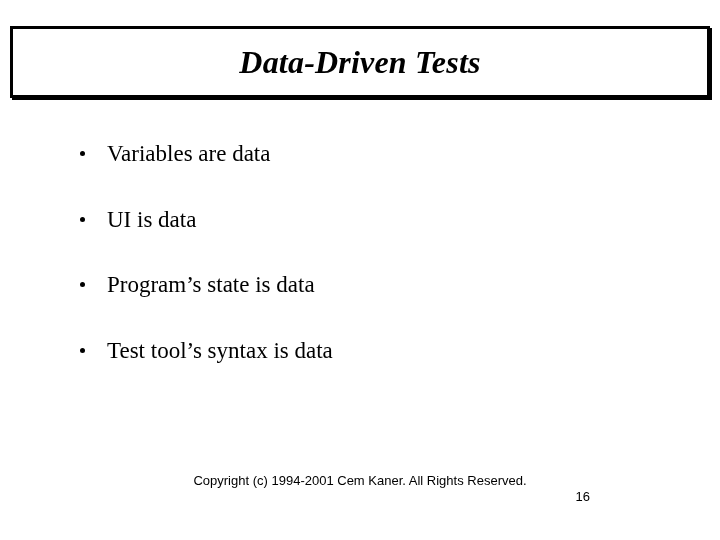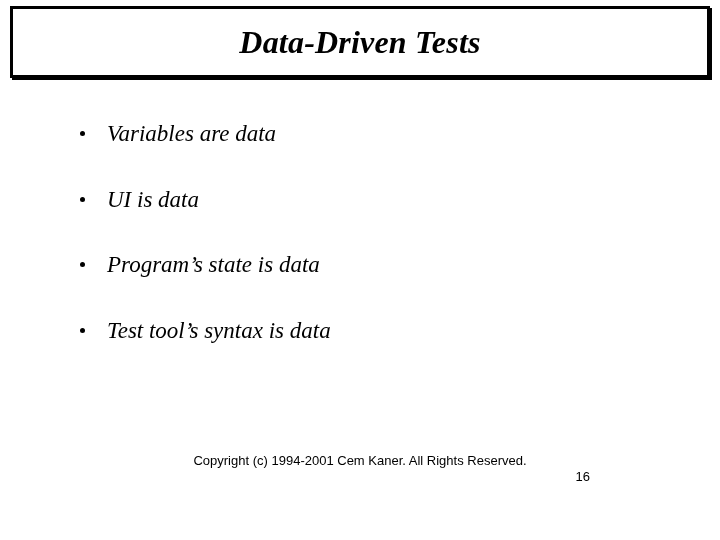--- a/index.html
+++ b/index.html
@@ -10,20 +10,21 @@
     background: #ffffff;
     font-family: "Times New Roman", Times, serif;
     color: #000;
     overflow: hidden;
   }
   .slide {
     position: relative;
     width: 720px;
     height: 484px;
     box-sizing: border-box;
+    margin-top: 20px;
   }
   .title-wrap {
     position: absolute;
     top: 6px;
     left: 10px;
     right: 10px;
     height: 72px;
     border: 3px solid #000;
     box-shadow: 2px 2px 0 #000;
     box-sizing: border-box;
@@ -43,21 +44,20 @@
     top: 120px;
     left: 80px;
     right: 60px;
   }
   .item {
     display: flex;
     align-items: flex-start;
     margin-bottom: 38px;
     font-size: 23px;
     line-height: 1.2;
-    font-style: italic;
   }
   .dot {
     width: 5px;
     height: 5px;
     background: #000;
     border-radius: 50%;
     margin-top: 11px;
     margin-right: 22px;
     flex: 0 0 auto;
   }

